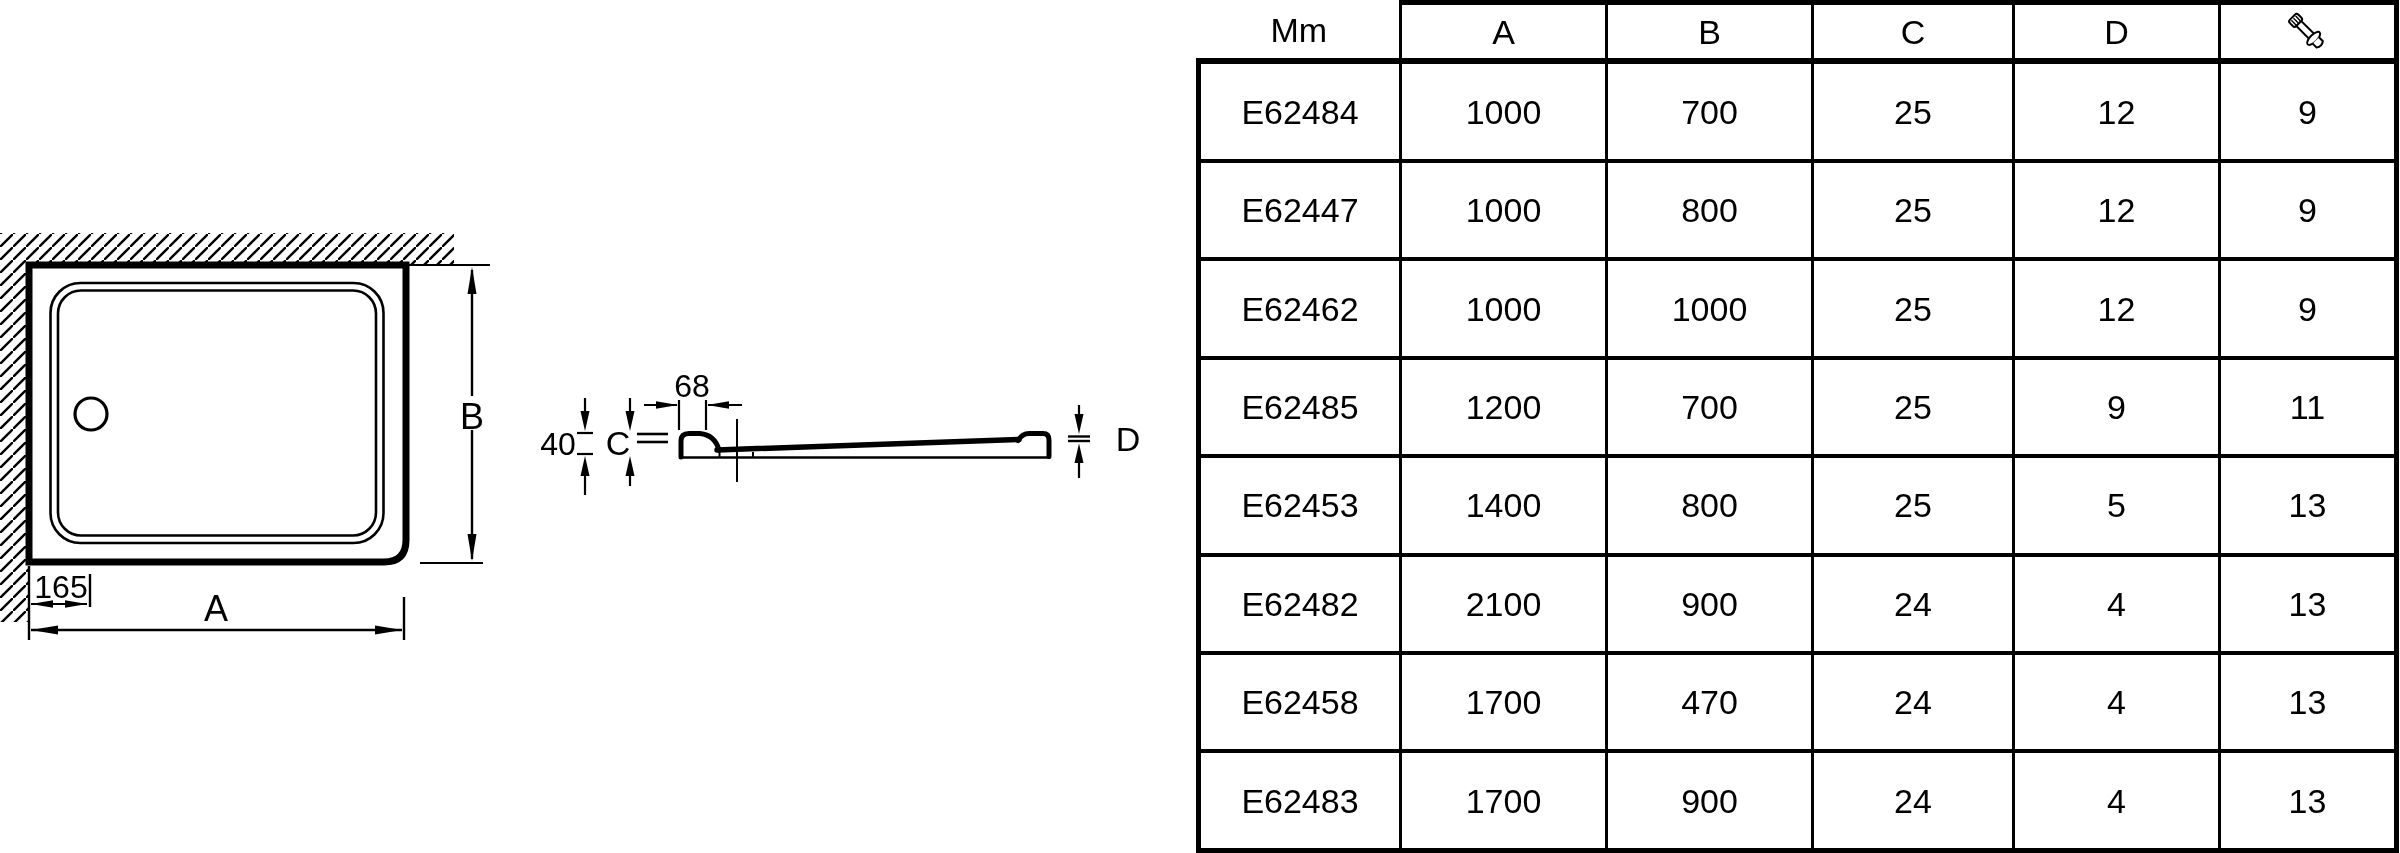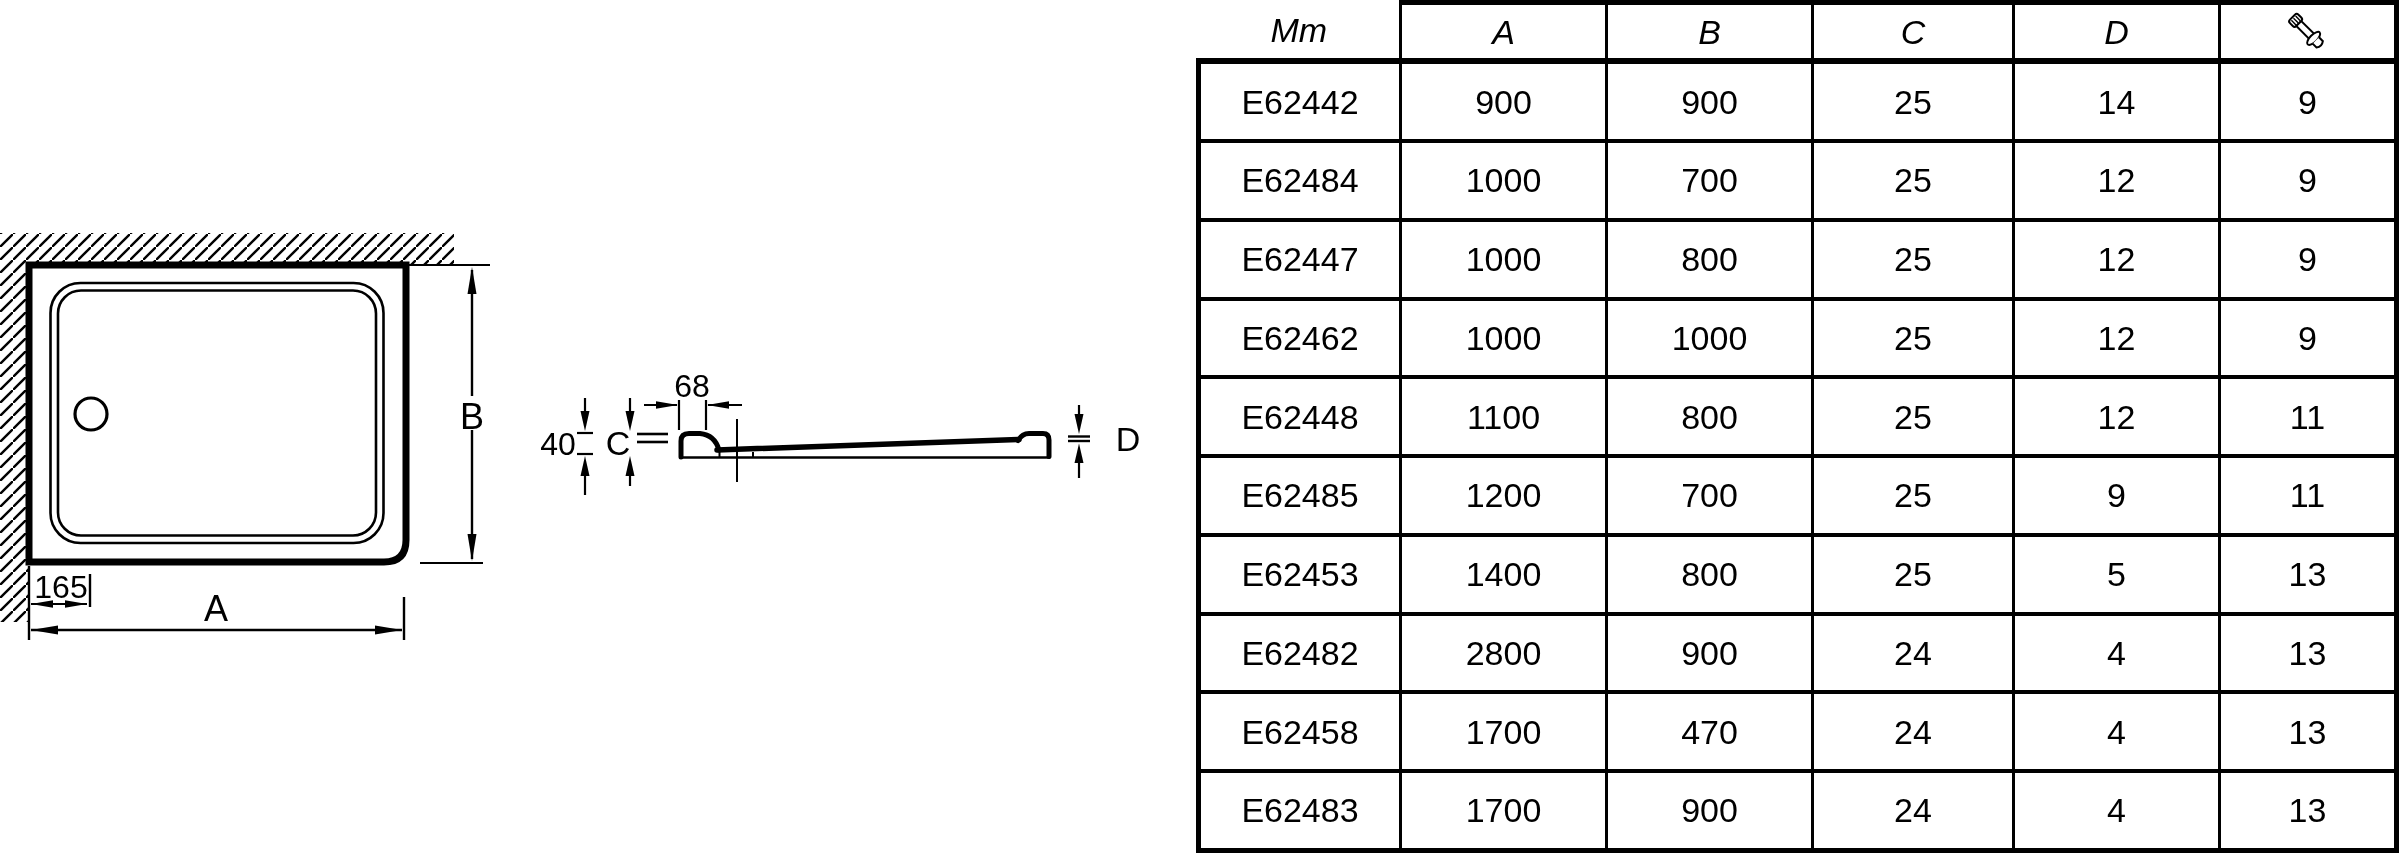--- a/index.html
+++ b/index.html
@@ -15,21 +15,21 @@
     border-collapse:collapse;table-layout:fixed;
   }
   table.spec th,table.spec td{
     border:3px solid #000;border-top-width:4px;border-bottom-width:4px;
     padding:0;text-align:center;vertical-align:middle;
     font-size:34px;font-weight:normal;line-height:1;height:53px;
     overflow:hidden;white-space:nowrap;
   }
   table.spec tr>*:first-child{border-left-width:5px;}
   table.spec tr>*:last-child{border-right-width:5px;}
-  table.spec thead th{border-top-width:5px;border-bottom-width:6px;font-style:italic;}
+  table.spec thead th{border-top-width:5px;border-bottom-width:6px;}
   table.spec tbody tr:last-child td{border-bottom-width:5px;}
   table.spec th.corner{border-top:none;border-left:none;}
   .bolt-icon-svg{display:block;margin:0 auto;}
 </style>
 </head>
 <body>
 
 <div class="stage">
 
   <svg class="drawing" width="1196" height="853" viewBox="0 0 1196 853">
@@ -158,28 +158,20 @@
               <rect x="21" y="11.5" width="7" height="18.5"></rect>
               <ellipse cx="24.5" cy="32.5" rx="8.5" ry="3.6"></ellipse>
               <path d="M 20,35.5 L 20,41 Q 24.5,44.5 29,41 L 29,35.5"></path>
             </g>
           </svg>
         </th>
       </tr>
     </thead>
     <tbody>
         <tr>
-          <td>E62442</td>
-          <td>900</td>
-          <td>900</td>
-          <td>25</td>
-          <td>14</td>
-          <td>9</td>
-        </tr>
-        <tr>
           <td>E62484</td>
           <td>1000</td>
           <td>700</td>
           <td>25</td>
           <td>12</td>
           <td>9</td>
         </tr>
         <tr>
           <td>E62447</td>
           <td>1000</td>
@@ -188,48 +180,40 @@
           <td>12</td>
           <td>9</td>
         </tr>
         <tr>
           <td>E62462</td>
           <td>1000</td>
           <td>1000</td>
           <td>25</td>
           <td>12</td>
           <td>9</td>
-        </tr>
-        <tr>
-          <td>E62448</td>
-          <td>1100</td>
-          <td>800</td>
-          <td>25</td>
-          <td>12</td>
-          <td>11</td>
         </tr>
         <tr>
           <td>E62485</td>
           <td>1200</td>
           <td>700</td>
           <td>25</td>
           <td>9</td>
           <td>11</td>
         </tr>
         <tr>
           <td>E62453</td>
           <td>1400</td>
           <td>800</td>
           <td>25</td>
           <td>5</td>
           <td>13</td>
         </tr>
         <tr>
           <td>E62482</td>
-          <td>2800</td>
+          <td>2100</td>
           <td>900</td>
           <td>24</td>
           <td>4</td>
           <td>13</td>
         </tr>
         <tr>
           <td>E62458</td>
           <td>1700</td>
           <td>470</td>
           <td>24</td>

